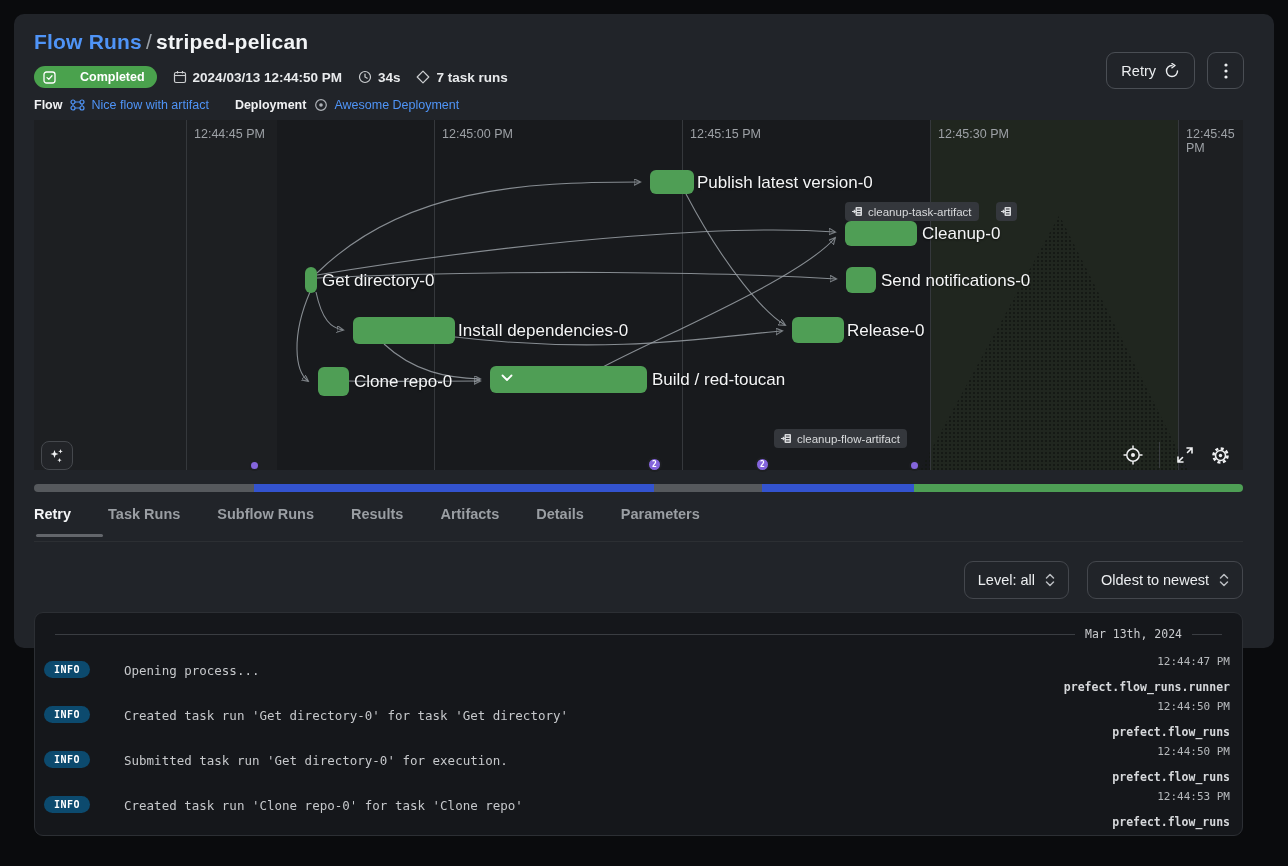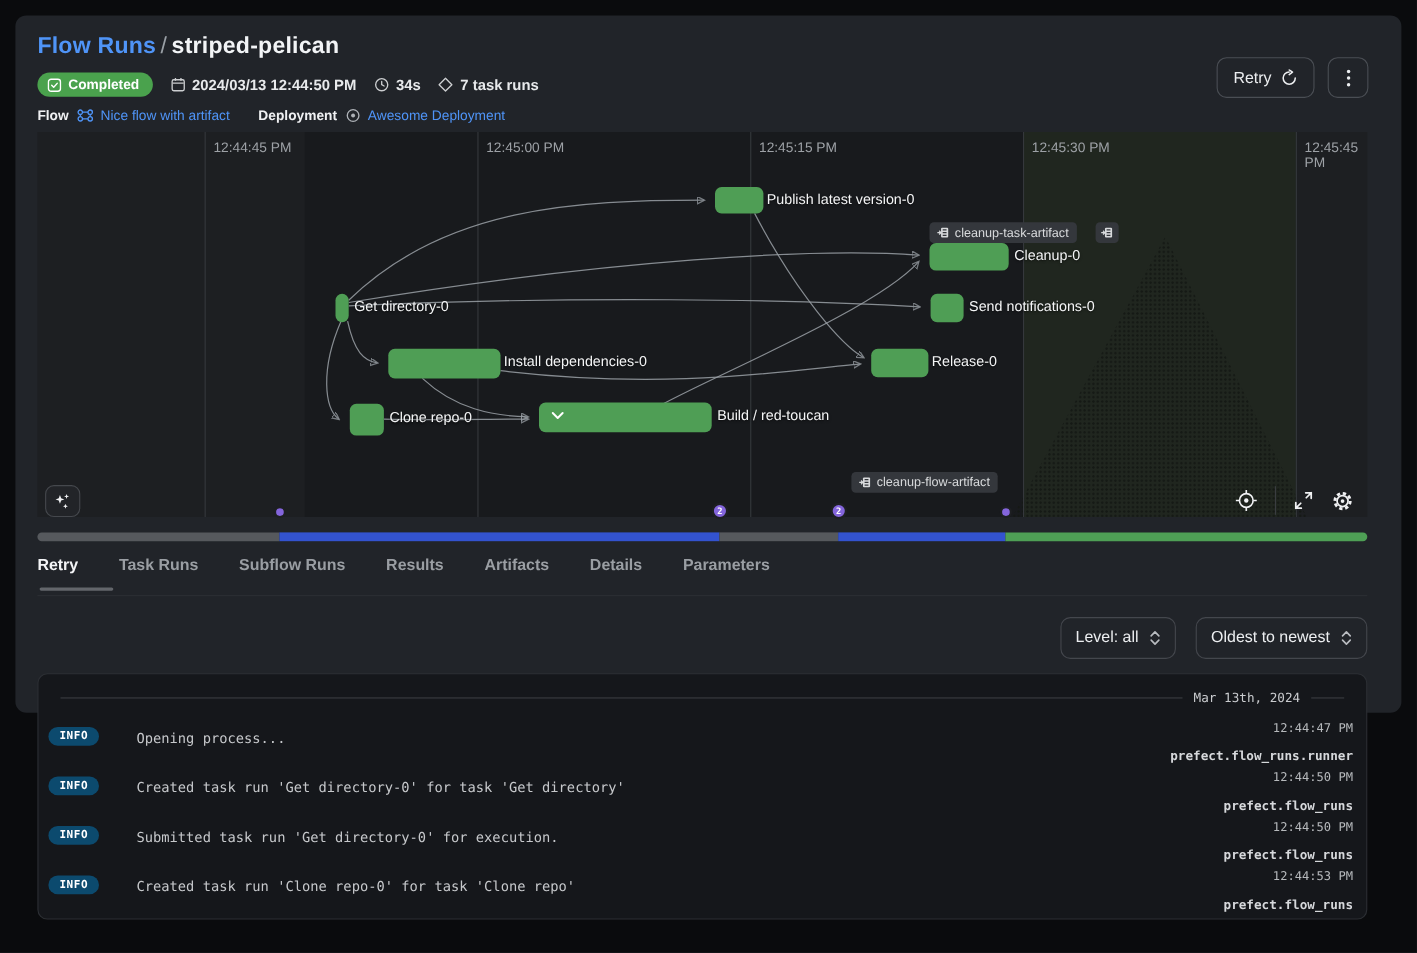--- a/index.html
+++ b/index.html
@@ -6,21 +6,21 @@
   html,body { width:1288px; height:866px; }
   body { background:#0a0b0d; font-family:"Liberation Sans", sans-serif; position:relative; overflow:hidden; }
   .card { position:absolute; left:14px; top:14px; width:1260px; height:634px; background:#212429; border-radius:10px; }
 
   
   .breadcrumb { position:absolute; left:20px; top:16px; font-size:21px; font-weight:bold; letter-spacing:.2px; }
   .crumb-link { color:#4f94f7; cursor:pointer; }
   .crumb-sep { color:#9aa0a6; font-weight:normal; padding:0 4px; }
   .crumb-cur { color:#f2f4f6; }
   .meta-row { position:absolute; left:20px; top:52px; display:flex; align-items:center; gap:16px; }
-  .state-badge { display:inline-flex; align-items:center; gap:6px; background:#4aa24d; color:#fff; font-size:12.5px; font-weight:bold; border-radius:20px; padding:4px 12px 4px 9px; }
+  .state-badge { display:inline-flex; align-items:center; gap:24px; background:#4aa24d; color:#fff; font-size:12.5px; font-weight:bold; border-radius:20px; padding:4px 12px 4px 9px; }
   .meta-item { display:inline-flex; align-items:center; gap:6px; color:#e8eaec; font-size:13.5px; font-weight:600; }
   .meta-item svg { opacity:.9; }
   .flow-row { position:absolute; left:20px; top:84px; display:flex; align-items:center; gap:6px; font-size:12.5px; }
   .flow-row .lbl { color:#f0f1f3; font-weight:bold; margin-right:2px; }
   .flow-row .lnk { color:#4f94f7; cursor:pointer; }
   .flow-row .gap { width:14px; }
   .hdr-buttons { position:absolute; right:30px; top:38px; display:flex; gap:12px; }
   .btn { display:inline-flex; align-items:center; justify-content:center; gap:8px; height:37px; border:1px solid #4a4e54; border-radius:9px; background:transparent; color:#eceef0; font-size:14.5px; cursor:pointer; }
   .btn-retry { padding:0 14px; }
   .btn-kebab { width:37px; }
@@ -30,21 +30,21 @@
   .band-run { position:absolute; left:243px; top:0; width:659px; height:350px; background:rgba(0,0,0,.14); }
   .band-green { position:absolute; left:896px; top:0; width:248px; height:350px; background:#20261f; }
   .tri-pattern { position:absolute; left:-10px; top:95px; width:268px; height:255px;
      background-image:radial-gradient(#141814 1px, transparent 1.2px); background-size:4px 4px;
      clip-path:polygon(52% 0, 0 100%, 100% 100%); opacity:.9; }
   .gridline { position:absolute; top:0; width:1px; height:350px; background:#35383c; }
   .tick-label { position:absolute; top:7px; font-size:12.5px; color:#9da1a6; }
   .edges { position:absolute; left:0; top:0; }
   .edges path { fill:none; stroke:#9aa0a6; stroke-width:1.1; opacity:.85; }
   .node { position:absolute; background:#4f9e55; border-radius:6px; }
-  .node-label { position:absolute; color:#f4f5f6; font-size:13px; white-space:nowrap; text-shadow:0 1px 2px rgba(0,0,0,.6); }
+  .node-label { position:absolute; color:#f4f5f6; font-size:17px; white-space:nowrap; text-shadow:0 1px 2px rgba(0,0,0,.6); }
   .chev { position:absolute; left:11px; top:8px; }
   .art-badge { position:absolute; display:inline-flex; align-items:center; gap:5px; background:#34373c; border-radius:4px; height:19px; padding:0 7px; color:#d8dadc; font-size:11.5px; white-space:nowrap; }
   .art-badge.icon-only { padding:0 5px; }
   .graph-fab { position:absolute; left:7px; top:321px; width:32px; height:29px; border:1px solid #45484d; border-radius:8px; display:flex; align-items:center; justify-content:center; background:#222428; cursor:pointer; }
   .graph-tools { position:absolute; right:12px; top:322px; display:flex; align-items:center; gap:15px; }
   .graph-tools .tool { cursor:pointer; display:flex; }
   .tools-divider { width:1px; height:26px; background:#3a3d41; }
   .seg { position:absolute; top:470px; height:8px; }
   .mini-dot { position:absolute; border-radius:50%; background:#8465dc; border:2px solid #1d1f22; display:flex; align-items:center; justify-content:center; color:#fff; font-size:8px; font-weight:bold; font-family:"DejaVu Sans Mono", monospace; }
 

